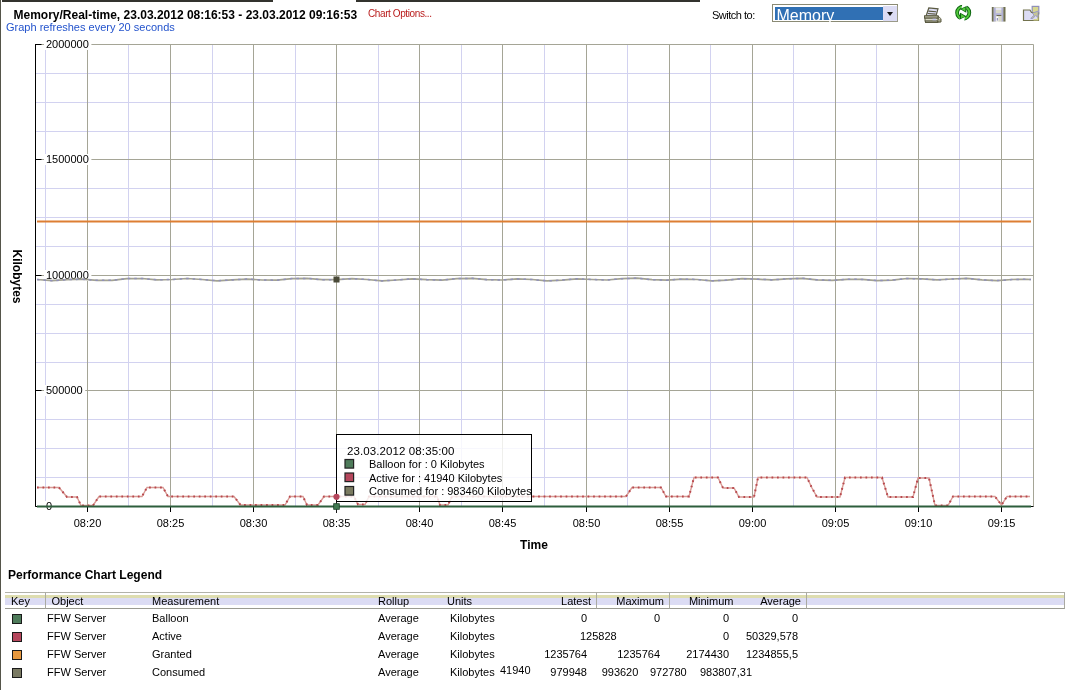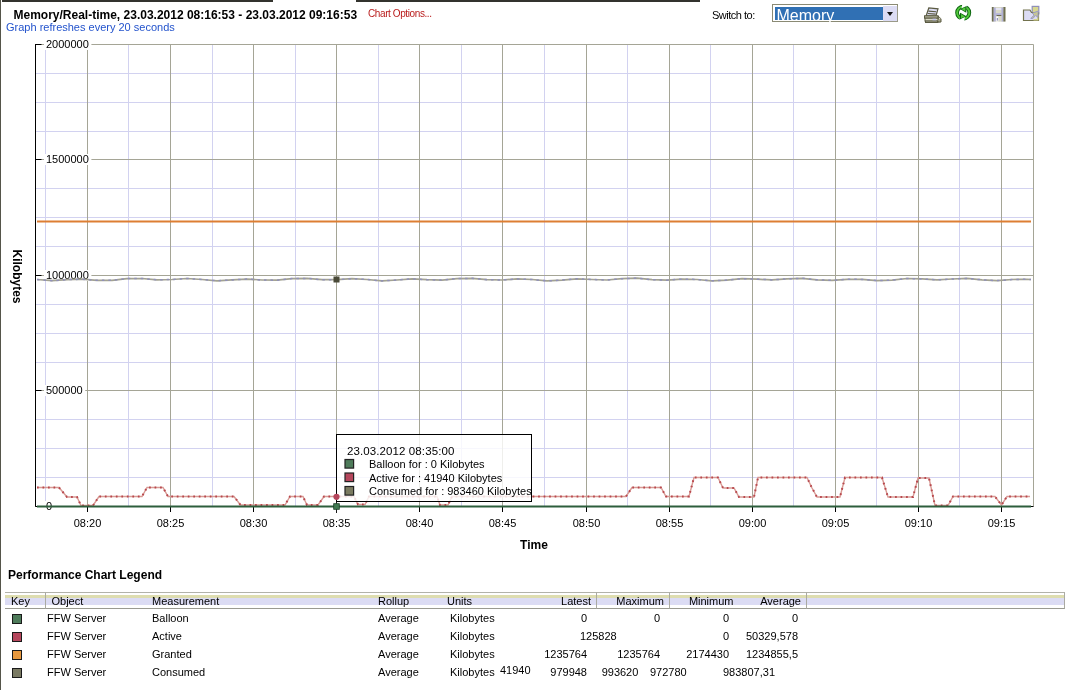--- a/index.html
+++ b/index.html
@@ -237,12 +237,12 @@
 <div class="abs txt" style="left:650px;top:648px;width:79px;text-align:right">2174430</div>
 <div class="abs txt" style="left:700px;top:648px;width:98px;text-align:right">1234855,5</div>
 <div class="abs" style="left:12px;top:667.5px;width:8px;height:8px;background:#7a7a63;border:1px solid #1a1a1a"></div>
 <div class="abs txt" style="left:47px;top:666px">FFW Server</div>
 <div class="abs txt" style="left:152px;top:666px">Consumed</div>
 <div class="abs txt" style="left:378px;top:666px">Average</div>
 <div class="abs txt" style="left:450px;top:666px">Kilobytes</div>
 <div class="abs txt" style="left:500px;top:666px;width:87px;text-align:right">979948</div>
 <div class="abs txt" style="left:580px;top:666px;width:80px;text-align:center">993620</div>
 <div class="abs txt" style="left:650px;top:666px;width:79px;text-align:left">972780</div>
-<div class="abs txt" style="left:700px;top:666px;width:98px;text-align:center">983807,31</div>
+<div class="abs txt" style="left:700px;top:666px;width:98px;text-align:left">983807,31</div>
 </body></html>

